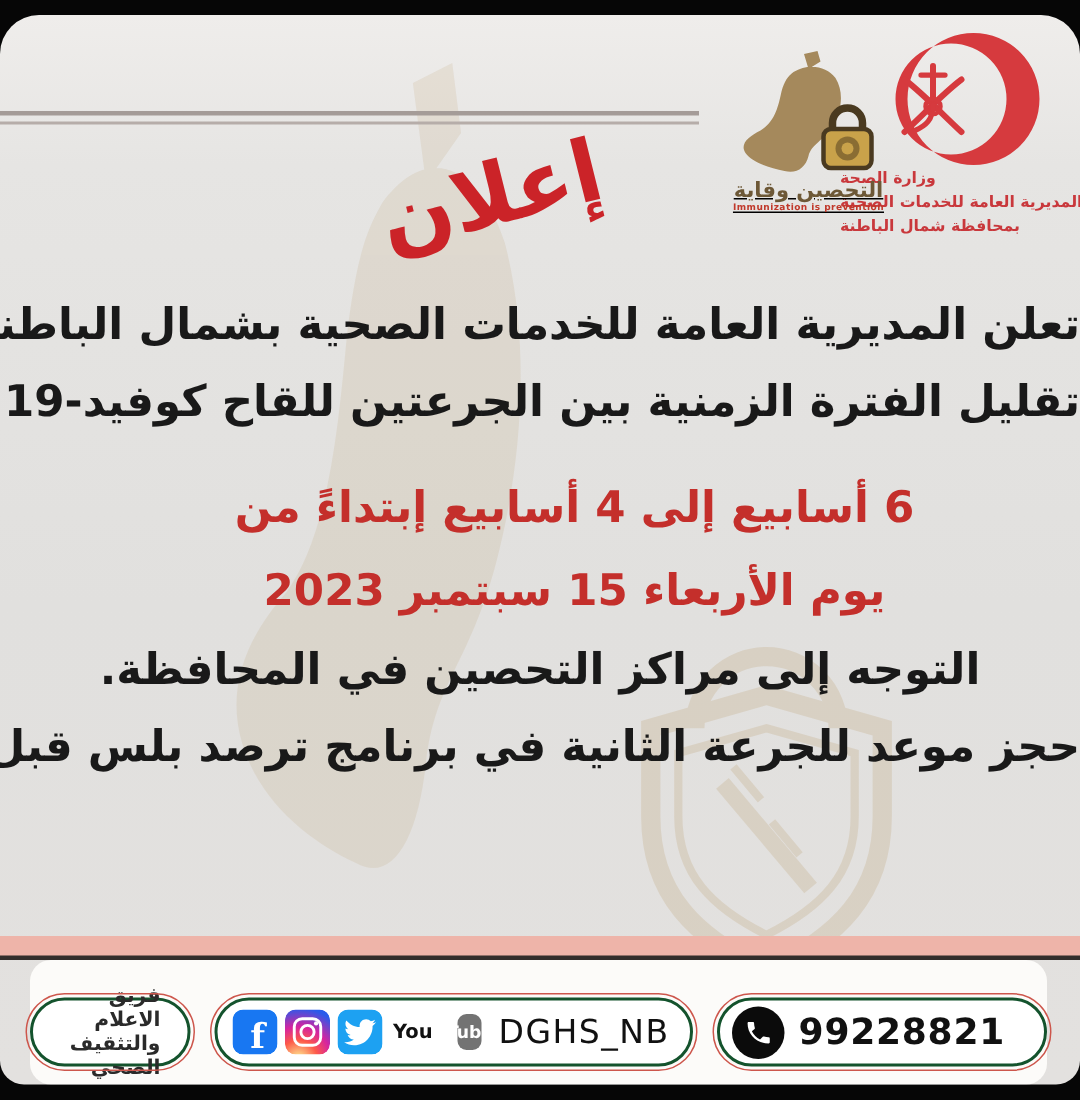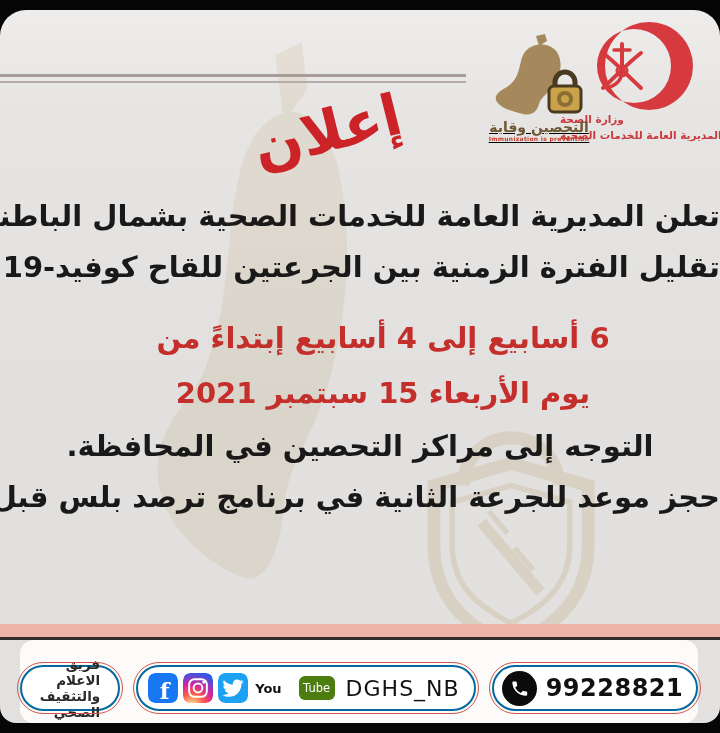--- a/index.html
+++ b/index.html
@@ -40,31 +40,31 @@
   .rh1{line-height:54px;margin-top:18px;} .rh2{line-height:56px;}
   .ph1{line-height:54px;margin-top:16px;} .ph2{line-height:53px;} .ph3{line-height:50px;}
   
   .strip{position:absolute;left:0;top:614px;width:720px;height:13px;background:#eeb4a9;border-bottom:3px solid #332d2b;z-index:2;}
   
   .footer{
     position:absolute;left:20px;top:630px;width:678px;height:83px;background:#fcfbf9;border-radius:14px;
     z-index:3;display:flex;align-items:center;justify-content:center;gap:16px;padding-top:13px;box-sizing:border-box;
   }
   .pill{
-    background:#fff;border:2px solid #0369a1;border-radius:26px;
+    background:#fff;border:2px solid #14532d;border-radius:26px;
     outline:1.5px solid #cd564c;outline-offset:2.5px;
     height:46px;display:flex;align-items:center;box-sizing:border-box;
   }
   .pill-team{padding:0 18px;font-size:13.5px;font-weight:bold;color:#2a2a2a;}
   .pill-social{padding:0 14px 0 10px;gap:5px;}
-  .pill-phone{padding:0 13px 0 8px;gap:9px;}
+  .pill-phone{padding:0 26px 0 8px;gap:9px;}
   .sicon{width:30px;height:30px;border-radius:7px;display:block;}
   .yt{display:flex;align-items:center;gap:17px;margin-left:2px;}
   .yt-you{font-size:13px;font-weight:bold;color:#111;}
-  .yt-tube{width:36px;height:24px;background:#4d7c0f;border-radius:6px;color:#fff;font-size:11.5px;font-weight:normal;display:flex;align-items:center;justify-content:center;}
+  .yt-tube{width:16px;height:24px;background:#737373;border-radius:6px;color:#fff;font-size:11.5px;font-weight:bold;display:flex;align-items:center;justify-content:center;}
   .handle{font-size:22px;font-weight:normal;letter-spacing:1px;color:#111;margin-left:6px;}
   .phone-circle{width:35px;height:35px;border-radius:50%;background:#0b0b0b;display:flex;align-items:center;justify-content:center;flex:none;}
   .phone-number{font-size:24px;font-weight:bold;color:#111;letter-spacing:.5px;}
 </style>
 </head>
 <body>
 
 <div class="card">
 
   <svg class="wm-map" viewBox="0 0 100 84" preserveAspectRatio="none" aria-hidden="true">
@@ -90,20 +90,21 @@
         <path d="M4,48 C18,35 30,22 42,13" stroke-width="4"></path>
         <path d="M42,48 C28,35 16,22 4,13" stroke-width="4"></path>
         <path d="M23,4 L23,30" stroke-width="4"></path>
         <path d="M23,30 C23,40 18,44 11,47" stroke-width="3.5"></path>
         <path d="M15,10 L31,10" stroke-width="3.5"></path>
         <circle cx="23" cy="31" r="5" stroke-width="3"></circle>
       </g>
     </svg>
     <div class="m-line">وزارة الصحة</div>
     <div class="m-line">المديرية العامة للخدمات الصحية</div>
+    <div class="m-line">بمحافظة شمال الباطنة</div>
   </div>
 
   <div class="logo-imm">
     <svg width="100" height="84" viewBox="0 0 100 84" style="display:block;margin:0 auto;">
       <path fill="#a5895c" d="M47,2 l9,-2 2,7 -8,5 z M40,14 C50,8 62,10 68,18 C74,28 72,40 66,50 C60,60 52,62 50,70 C48,78 42,82 34,80 C24,78 12,74 8,68 C4,62 10,57 18,53 C28,47 30,36 32,27 C34,20 36,17 40,14 Z"></path>
       <g transform="translate(58,36)">
         <path d="M8,18 v-6 a10,10 0 0,1 20,0 v6" fill="none" stroke="#4a3a20" stroke-width="5"></path>
         <rect x="2" y="16" width="32" height="26" rx="5" fill="#c9a24a" stroke="#4a3a20" stroke-width="3"></rect>
         <circle cx="18" cy="29" r="8" fill="#8a6d33"></circle>
         <circle cx="18" cy="29" r="4" fill="#c9a24a"></circle>
@@ -112,21 +113,21 @@
     <div class="imm-label">التحصين وقاية</div>
     <div class="imm-sub">Immunization is prevention</div>
   </div>
 
   <div class="title" dir="rtl">إعلان</div>
 
   <div class="content" dir="rtl">
     <div class="ln lh1">تعلن المديرية العامة للخدمات الصحية بشمال الباطنة عن</div>
     <div class="ln lh2">تقليل الفترة الزمنية بين الجرعتين للقاح كوفيد-19 من</div>
     <div class="ln red rh1">6 أسابيع إلى 4 أسابيع إبتداءً من</div>
-    <div class="ln red rh2">يوم الأربعاء 15 سبتمبر 2021</div>
+    <div class="ln red rh2">يوم الأربعاء 15 سبتمبر 2023</div>
     <div class="ln ph3">التوجه إلى مراكز التحصين في المحافظة.</div>
     <div class="ln ph2">حجز موعد للجرعة الثانية في برنامج ترصد بلس قبل</div>
   </div>
 
   <div class="strip"></div>
 
   <div class="footer">
 
     <div class="pill pill-team">
       <span dir="rtl">فريق الاعلام والتثقيف الصحي</span>

